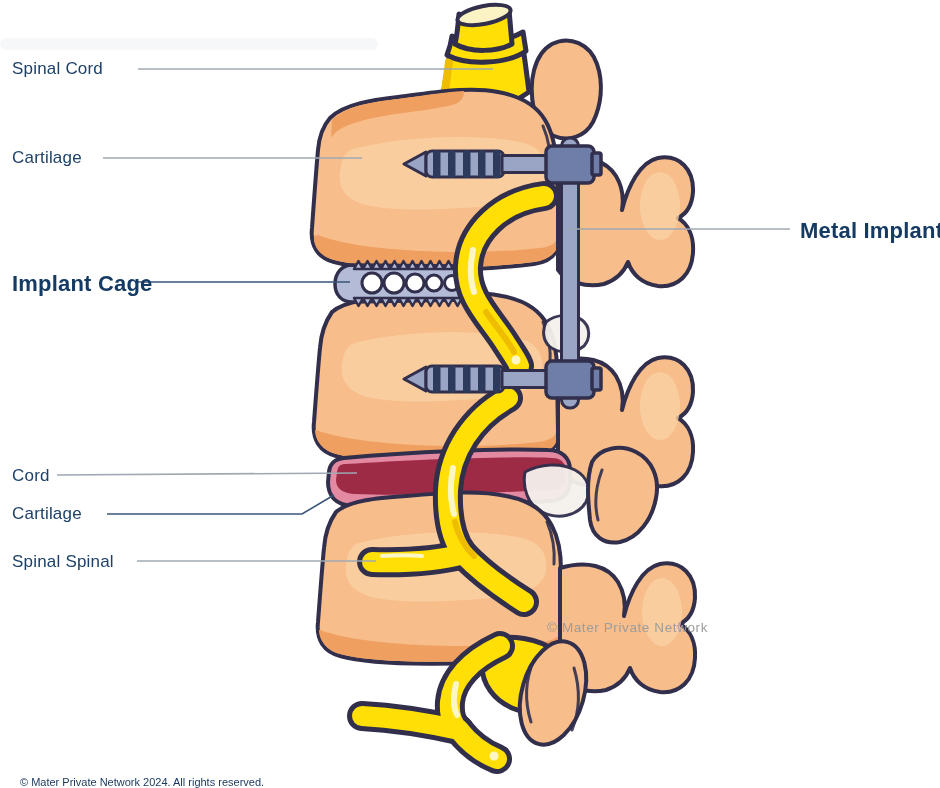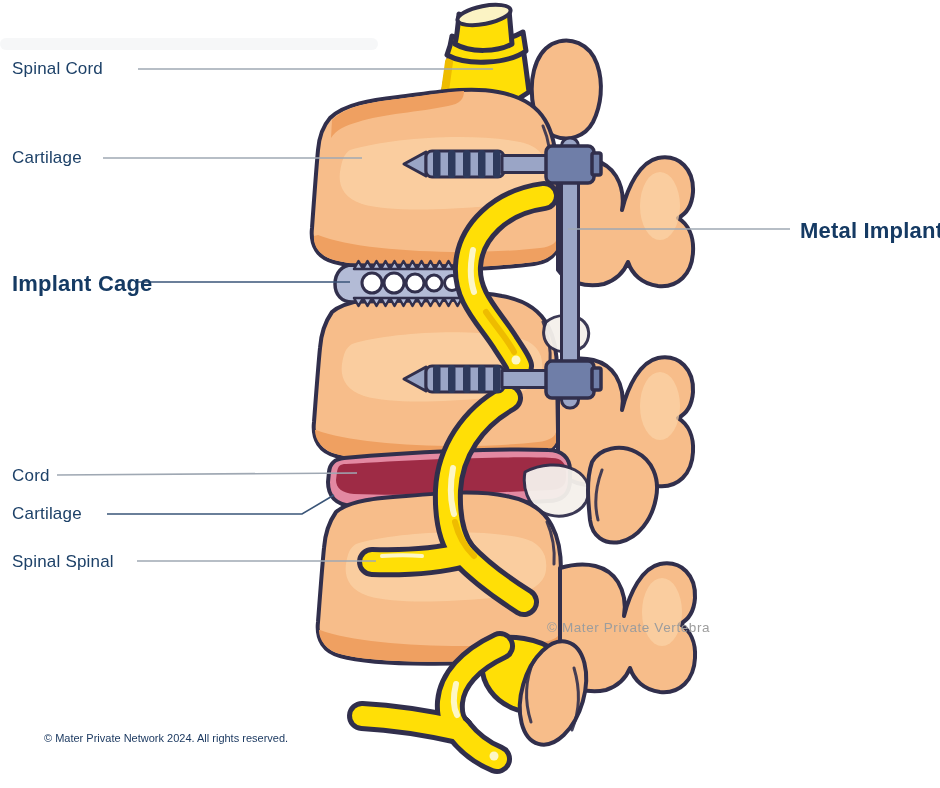--- a/index.html
+++ b/index.html
@@ -18,22 +18,22 @@
   }
   html,body{margin:0;padding:0;background:var(--background);}
   #stage{position:relative;width:940px;height:788px;background:var(--background);
          font-family:"Liberation Sans",sans-serif;overflow:hidden;}
   #art{position:absolute;left:0;top:0;}
   .label{position:absolute;line-height:1;color:var(--label-text);font-size:17px;
          letter-spacing:.2px;white-space:nowrap;}
   .label.bold{font-weight:700;font-size:22px;color:var(--label-text-bold);}
   .watermark{position:absolute;left:547px;top:620px;font-size:13.5px;
              color:var(--watermark-gray);letter-spacing:.6px;white-space:nowrap;}
-  .footer{position:absolute;left:20px;top:732px;font-size:11px;
-          color:var(--footer-navy);white-space:nowrap;margin-left:24px;}
+  .footer{position:absolute;left:20px;top:776px;font-size:11px;
+          color:var(--footer-navy);white-space:nowrap;}
   .artifact{position:absolute;left:0;top:38px;width:378px;height:12px;border-radius:6px;
             background:#d4d9de;opacity:.22;}
   
   .bone{fill:var(--bone-fill);stroke:var(--outline);stroke-width:4;stroke-linejoin:round;}
   .shade{fill:var(--bone-shade);stroke:none;}
   .lightpatch{fill:var(--bone-light);stroke:none;opacity:.75;}
   .contour{fill:none;stroke:var(--outline);stroke-width:3;stroke-linecap:round;opacity:.9;}
   .yellow{fill:var(--nerve-yellow);stroke:var(--outline);stroke-width:5;stroke-linejoin:round;}
   .nerve-under{fill:none;stroke:var(--outline);stroke-width:30;stroke-linecap:round;}
   .nerve-over{fill:none;stroke:var(--nerve-yellow);stroke-width:20;stroke-linecap:round;}
@@ -195,15 +195,15 @@
   </svg>
 
   <div class="label" style="left:12px;top:60px">Spinal Cord</div>
   <div class="label" style="left:12px;top:149px">Cartilage</div>
   <div class="label bold" style="left:12px;top:273px">Implant Cage</div>
   <div class="label bold" style="left:800px;top:220px">Metal Implant</div>
   <div class="label" style="left:12px;top:467px">Cord</div>
   <div class="label" style="left:12px;top:505px">Cartilage</div>
   <div class="label" style="left:12px;top:553px">Spinal Spinal</div>
 
-  <div class="watermark">© Mater Private Vertebra</div>
+  <div class="watermark">© Mater Private Network</div>
   <div class="footer">© Mater Private Network 2024. All rights reserved.</div>
 </div>
 
 </body></html>

